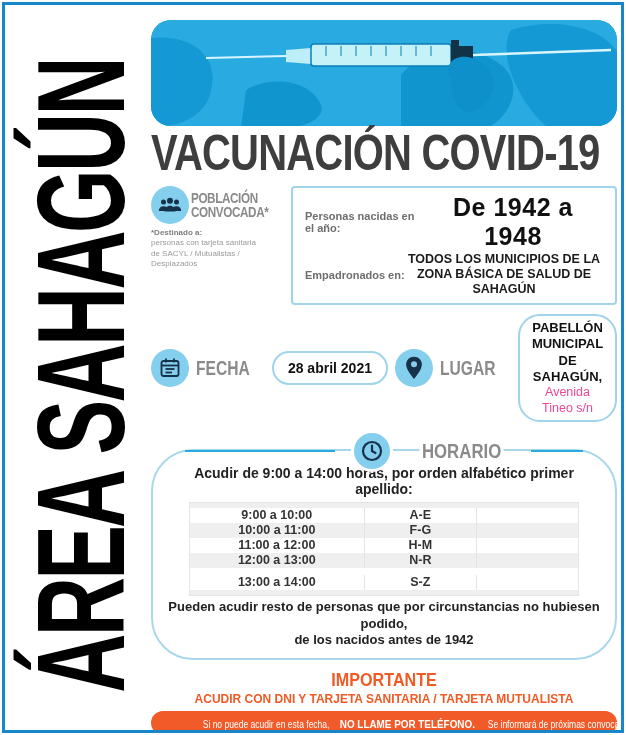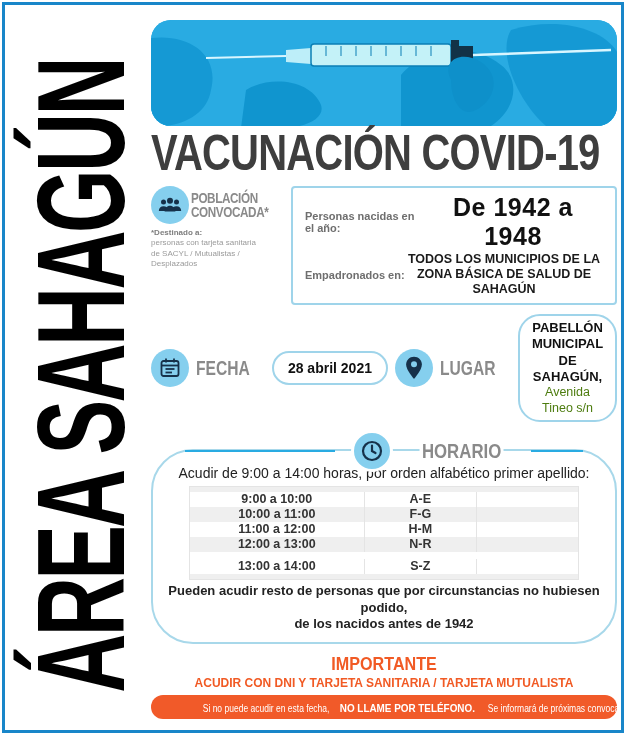--- a/index.html
+++ b/index.html
@@ -43,33 +43,33 @@
   .emp-label { font-size:11px; width:100px; flex:none; color:#6e6e6e; font-weight:bold; }
   .emp-value { flex:1; font-size:12.5px; font-weight:bold; color:#1a1a1a; text-align:center; line-height:1.2; }
 
   
   .row-fl { display:flex; align-items:center; margin-top:9px; gap:7px; }
   .fl-label { font-size:20px; }
   .pill { border:2px solid #9fd4ea; border-radius:22px; background:#fff; text-align:center; }
   .pill-fecha { padding:7px 14px; font-size:14px; font-weight:bold; color:#111; white-space:nowrap; }
   .pill-lugar { flex:1; padding:4px 10px; line-height:1.25; }
   .pill-lugar .b { font-size:13px; font-weight:bold; color:#111; display:block; }
-  .pill-lugar .n { font-size:12.5px; color:#4d7c0f; display:block; }
+  .pill-lugar .n { font-size:12.5px; color:#ec4899; display:block; }
 
   
   .horario-box { margin-top:27px; border:2px solid #a8d8ea; border-radius:42px; position:relative;
      padding:14px 12px 10px; }
   .h-header { position:absolute; top:-21px; left:0; right:0; display:flex; align-items:center; justify-content:center; gap:16px; }
   .h-line { height:2px; background:#29abe2; }
   .h-line.l { width:150px; } .h-line.r { width:52px; }
   .h-icon { width:42px; height:42px; border-radius:50%; background:#85cfee; border:3px solid #fff;
      display:flex; align-items:center; justify-content:center; }
   .h-label { font-size:21px; color:#8a8a8a; font-weight:bold; background:#fff; padding:0 3px;
      display:inline-block; transform:scaleX(0.8); }
-  .h-intro { text-align:center; font-size:14px; font-weight:normal; color:#222; }
+  .h-intro { text-align:center; font-size:14px; font-weight:bold; color:#222; }
   .sched { width:390px; margin:5px auto 3px; border:1px solid #e4e4e4; }
   .strip { height:5px; background:#efefef; }
   .strip.w { background:#fff; height:7px; }
   .srow { display:flex; font-size:12.5px; font-weight:bold; color:#333; line-height:15px; }
   .srow.alt { background:#efefef; }
   .srow .c1 { width:45%; text-align:center; border-right:1px solid #e4e4e4; }
   .srow .c2 { width:29%; text-align:center; border-right:1px solid #e4e4e4; }
   .srow .c3 { flex:1; }
   .h-note { text-align:center; font-size:13px; font-weight:bold; color:#222; line-height:1.25; margin-top:3px; }
 

